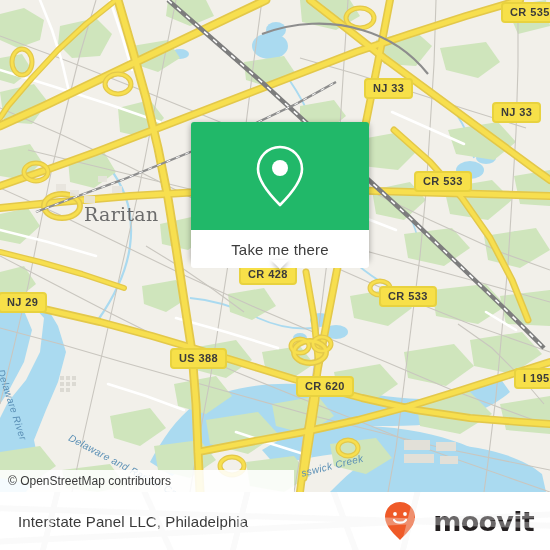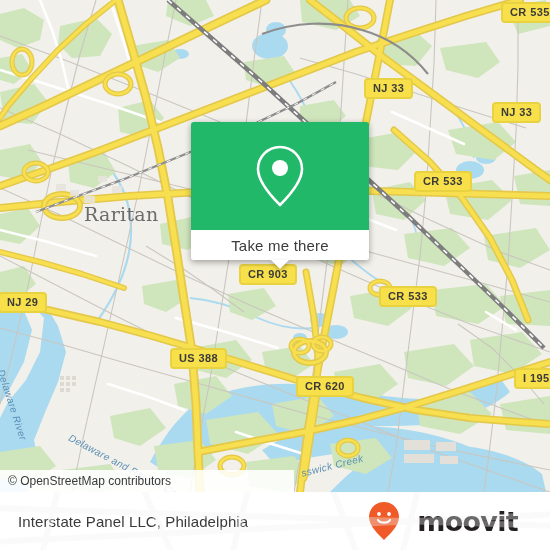--- a/index.html
+++ b/index.html
@@ -109,21 +109,21 @@
     display: flex;
     align-items: center;
     justify-content: center;
     overflow: hidden;
   }
   #popup-action {
     position: absolute;
     left: 0;
     top: 108px;
     width: 100%;
-    height: 30px;
+    height: 38px;
     background: #ffffff;
     border-radius: 0 0 3px 3px;
     display: flex;
     align-items: center;
     justify-content: center;
     cursor: pointer;
     text-align: center;
   }
   #popup-action-label {
     font-family: "Liberation Sans", sans-serif;
@@ -147,21 +147,21 @@
   #bottom-bar {
     position: absolute;
     left: 0;
     top: 492px;
     width: 550px;
     height: 58px;
     background: #ffffff;
     display: flex;
     align-items: center;
     justify-content: space-between;
-    padding: 0 32px 0 18px;
+    padding: 0 16px 0 18px;
     box-sizing: border-box;
     overflow: hidden;
   }
   #place-title {
     font-family: "Liberation Sans", sans-serif;
     font-size: 15px;
     color: #3a3a3a;
     letter-spacing: 0.1px;
     white-space: nowrap;
   }
@@ -426,21 +426,21 @@
 
   <div class="map-label water-label" style="left:72px; top:432px; transform: rotate(28deg); transform-origin: left top;">Delaware and Raritan Canal</div>
 
   <div class="map-label water-label" style="left:300px; top:468px; transform: rotate(-14deg); transform-origin: left top;">sswick Creek</div>
 
   <div class="shield" style="left:501px; top:2px;">CR 535</div>
   <div class="shield" style="left:364px; top:78px;">NJ 33</div>
   <div class="shield" style="left:492px; top:102px;">NJ 33</div>
   <div class="shield" style="left:414px; top:171px;">CR 533</div>
   <div class="shield" style="left:-2px; top:292px;">NJ 29</div>
-  <div class="shield" style="left:239px; top:264px;">CR 903</div>
+  <div class="shield" style="left:239px; top:264px;">CR 428</div>
   <div class="shield" style="left:379px; top:286px;">CR 533</div>
   <div class="shield" style="left:170px; top:348px;">US 388</div>
   <div class="shield" style="left:296px; top:376px;">CR 620</div>
   <div class="shield" style="left:514px; top:368px;">I 195</div>
 
   <div id="popup-card">
     <div id="popup-green">
       <svg width="54" height="66" viewBox="0 0 54 66">
         <path d="M27,4 C14.8,4 5,13.8 5,26 C5,39 19,54 27,62 C35,54 49,39 49,26 C49,13.8 39.2,4 27,4 Z" fill="none" stroke="#ffffff" stroke-width="2.6" stroke-linejoin="round"></path>
         <circle cx="27" cy="25" r="8" fill="#ffffff"></circle>

